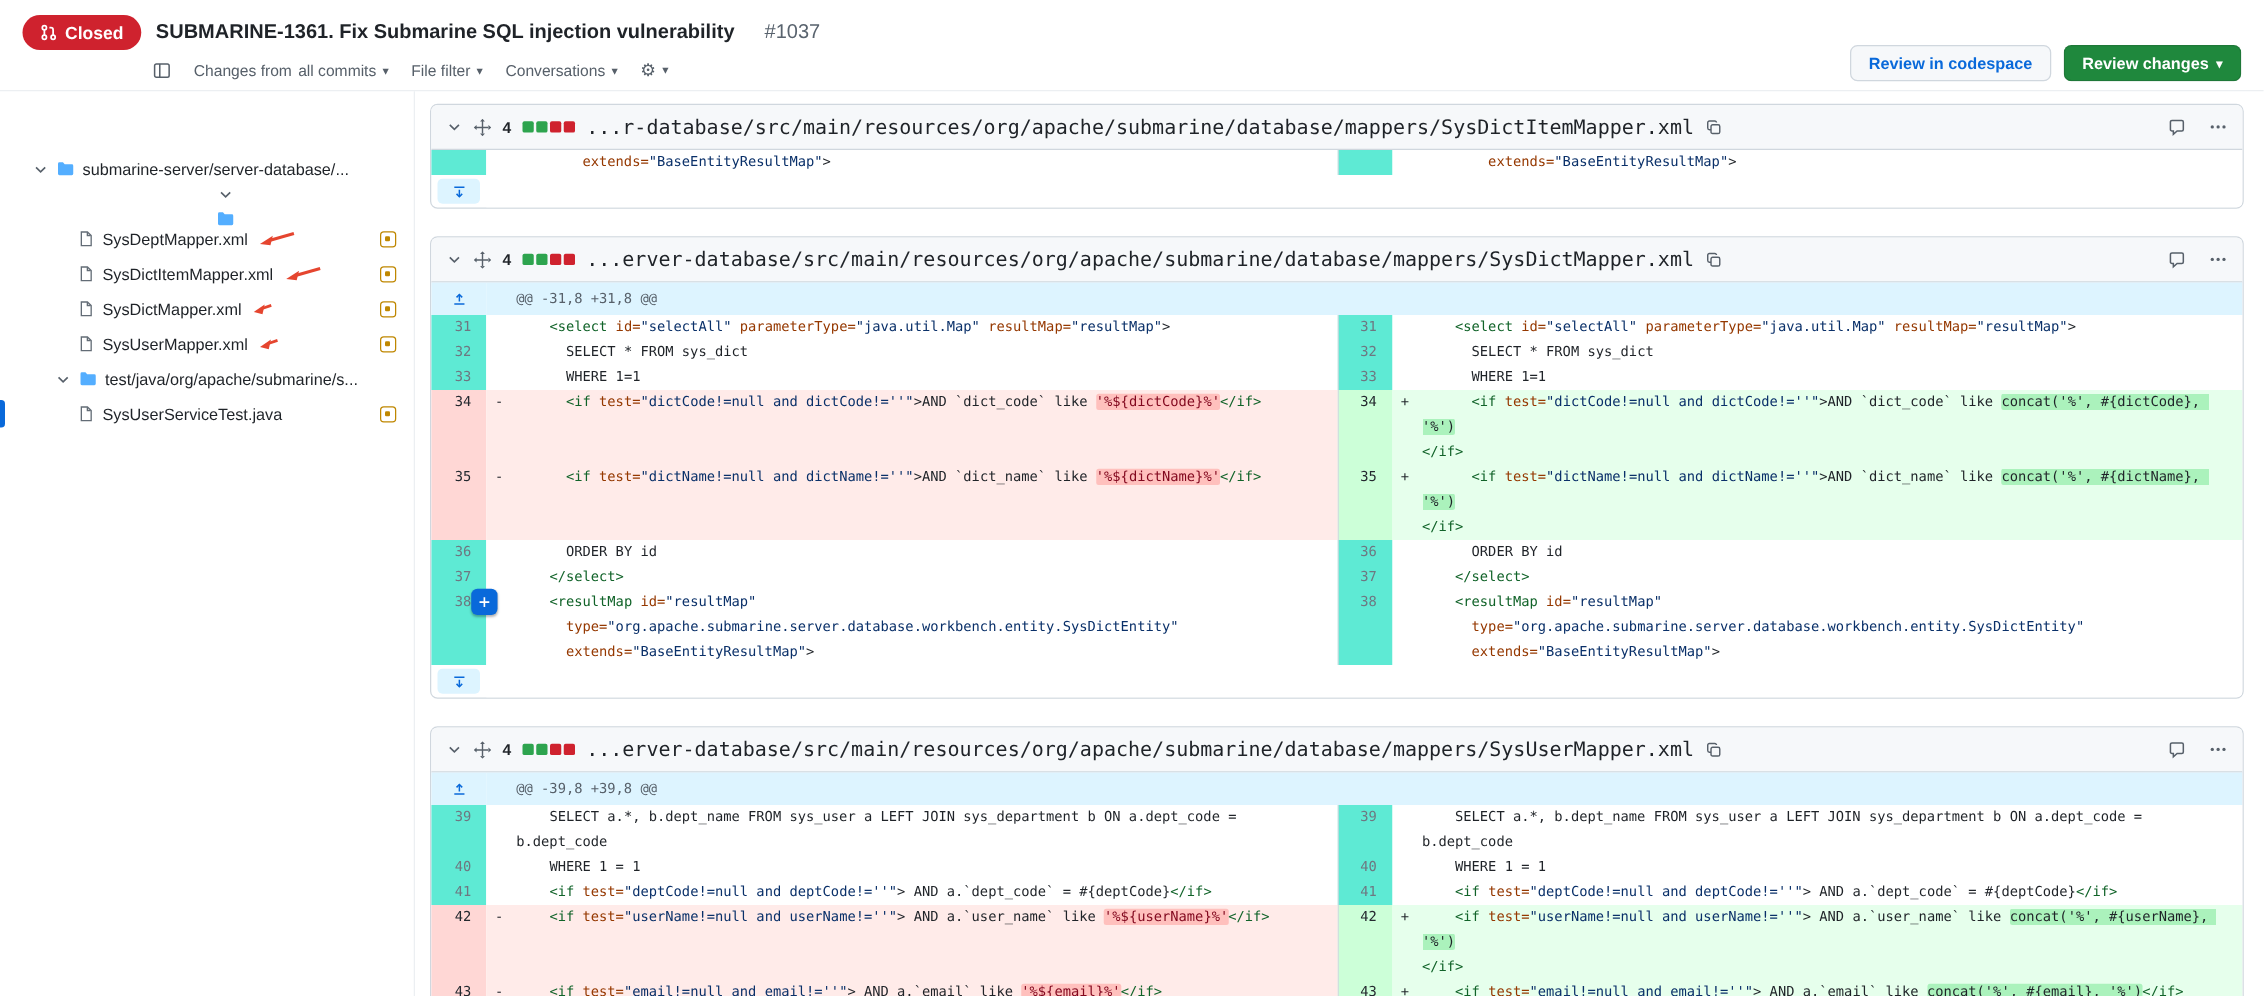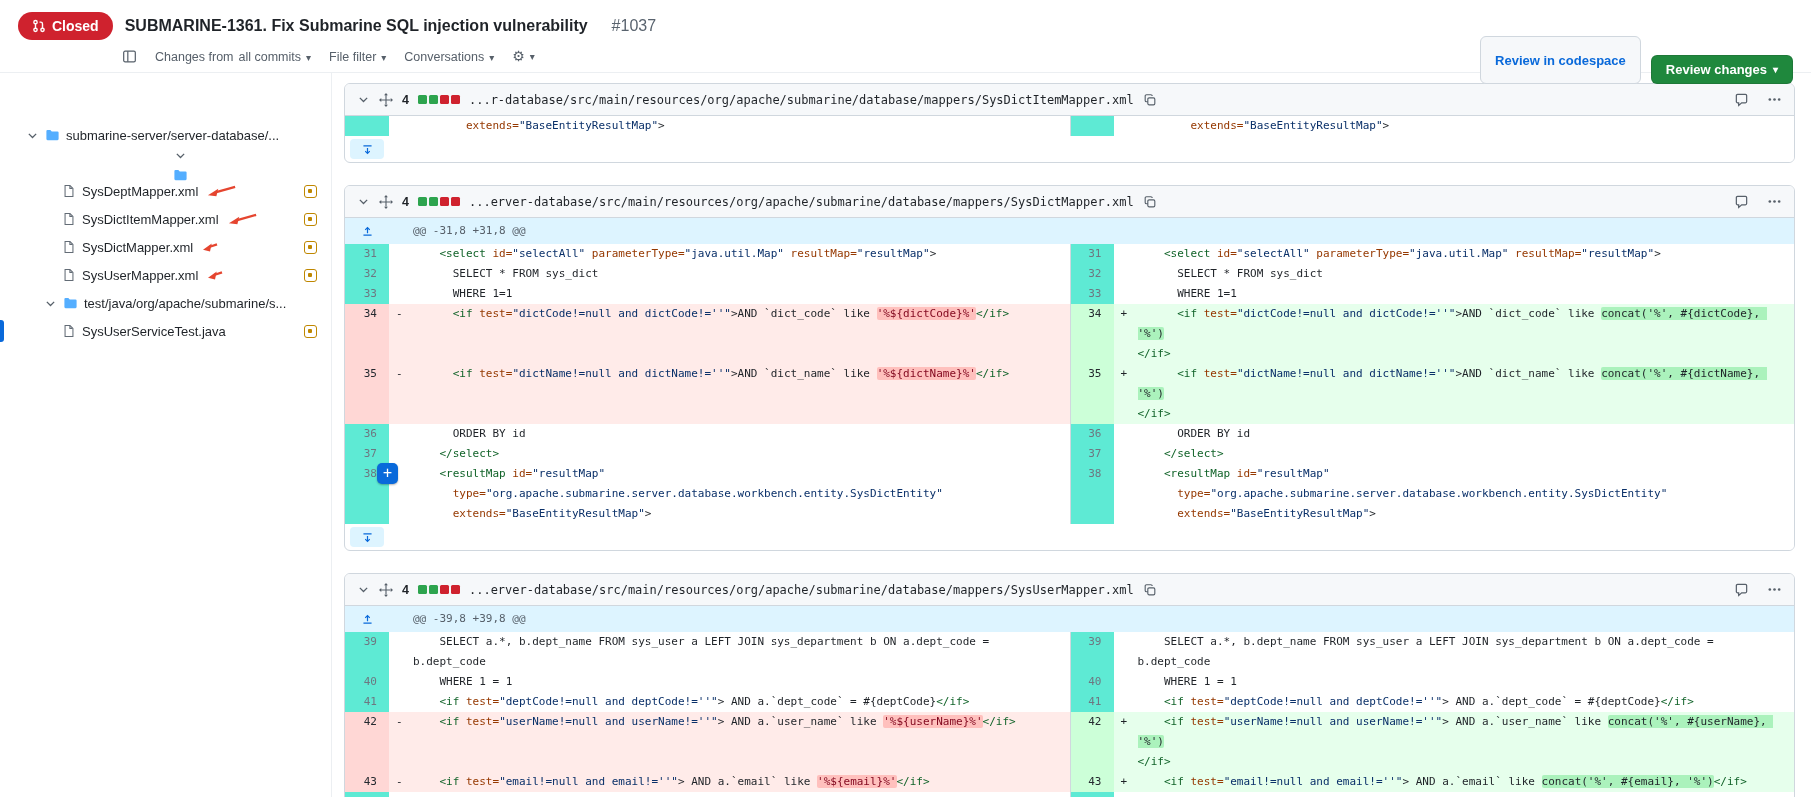--- a/index.html
+++ b/index.html
@@ -20,21 +20,21 @@
   h1{font-size:16px; font-weight:600; display:flex; gap:8px; align-items:baseline;}
   .prnum{color:var(--muted); font-weight:400;margin-left:16px;}
   .hrow2{display:flex; align-items:flex-end; gap:18px; margin:8px 0 0 104px; color:#57606a; font-size:12.5px;}
   .tool-btn{display:inline-flex; align-items:center; gap:5px; background:none; border:none; color:#57606a;
     font-size:12.5px; cursor:pointer; font-family:inherit;}
   .caret{font-size:10px; color:#57606a;}
   .hbtns{position:absolute; right:18px; top:36px; display:flex; gap:10px;}
   .btn{border:1px solid var(--border); border-radius:6px; font-size:13px; padding:6px 14px;
     font-family:inherit; cursor:pointer; display:inline-flex; gap:6px; align-items:center;}
   .btn-codespace{background:#f6f8fa; color:var(--link); font-weight:600;}
-  .btn-review{background:#1f883d; border-color:rgba(27,31,36,.15); color:#fff; font-weight:600;margin-top:19px;}
+  .btn-review{background:#1f883d; border-color:rgba(27,31,36,.15); color:#fff; font-weight:600;}
   .btn-review .caret{color:#fff;}
   
   #body-cols{display:flex; height:731px;}
   #sidebar{width:332px; flex:0 0 332px; padding:12px 14px 12px 16px; border-right:1px solid #eceff2;}
   .filter-wrap{position:relative;}
   .filter-wrap .ic-search{position:absolute; left:9px; top:8px; color:#6e7781;}
   #filter-input{width:100%; height:31px; border:1px solid var(--border); border-radius:6px;
     padding:0 8px 0 30px; font-size:13px; font-family:inherit; color:#1f2328; background:#fff;}
   #filter-input::placeholder{color:#6e7781;}
   #file-tree{margin-top:10px; font-size:13px;}
@@ -49,21 +49,21 @@
   .sel-bar{position:absolute; left:-16px; top:3px; bottom:3px; width:4px; background:var(--link); border-radius:0 3px 3px 0;}
   
   #main{flex:1; padding:10px 16px 16px 12px; overflow:hidden;}
   .file-card{border:1px solid var(--border); border-radius:6px; margin-bottom:22px; overflow:hidden; background:#fff;}
   .file-header{display:flex; align-items:center; gap:9px; padding:8px 12px; background:#f6f8fa;
     border-bottom:1px solid var(--border); color:#57606a;}
   .fh-count{color:#1f2328; font-size:12.5px; font-weight:600;}
   .stat{display:inline-flex; gap:2px;}
   .stat i{width:9px; height:9px; border-radius:1.5px; display:block;}
   .stat i.g{background:#2da44e;} .stat i.r{background:#cf222e;}
-  .fh-path{font-family:"DejaVu Sans Mono", monospace; font-size:12px; color:#1f2328;}
+  .fh-path{font-family:"DejaVu Sans Mono", monospace; font-size:16px; color:#1f2328;}
   .fh-right{margin-left:auto; display:flex; gap:18px; color:#57606a; align-items:center;}
   .icon-btn{background:none; border:none; color:#57606a; cursor:pointer; padding:0;}
   
   .drow{display:grid; grid-template-columns:44px minmax(0,1fr) 44px minmax(0,1fr); font-family:"DejaVu Sans Mono", monospace;}
   .cell-num{font-size:11px; line-height:20px; text-align:right; padding-right:12px; color:#6e7781; background:#5eead4;}
   .cell-num.nr{border-left:1px solid var(--border);}
   .cell-code{position:relative; font-size:11px; line-height:20px; white-space:pre-wrap; overflow-wrap:anywhere;
     padding:0 8px 0 24px; color:#1f2328; background:#fff;}
   .marker{position:absolute; left:7px; top:0; color:#1f2328;} .del.cell-num,{}
   .num-del{background:var(--del-num)!important; color:#24292f!important;}

